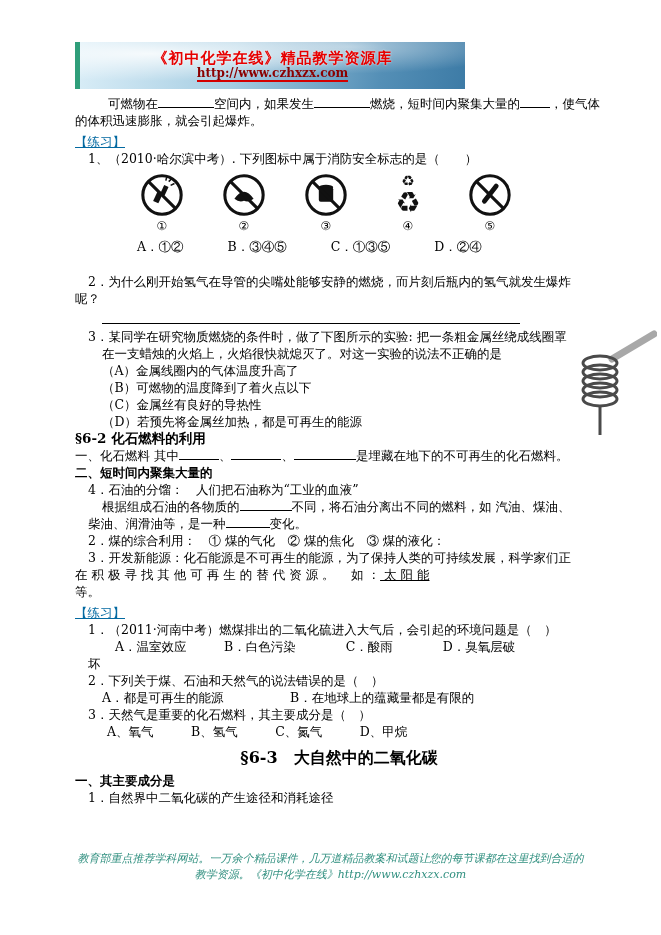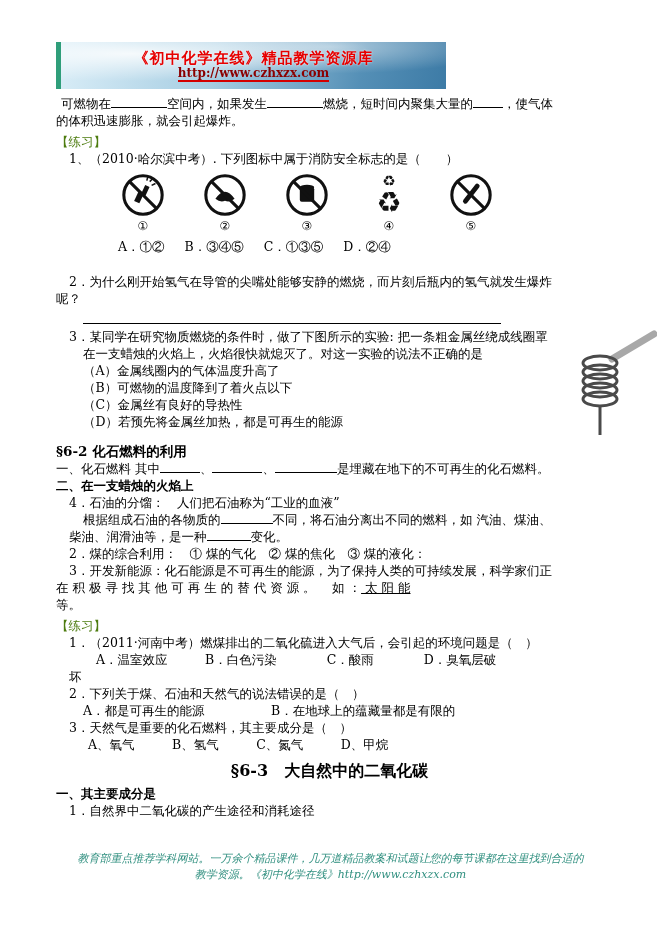--- a/index.html
+++ b/index.html
@@ -3,61 +3,61 @@
 <meta charset="utf-8">
 <style>
   * { margin:0; padding:0; box-sizing:border-box; }
   html,body { background:#ffffff; }
   body {
     width:661px; height:935px;
     font-family:"DejaVu Serif","Liberation Serif",serif;
     color:#000;
   }
   .page { position:relative; width:661px; height:935px; overflow:hidden; background:#fff; }
-  .content { padding:42px 58px 0 56px; font-size:12.5px; line-height:17px; }
+  .content { padding:42px 58px 0 75px; font-size:12.5px; line-height:17px; }
 
   
   .banner {
     position:relative; width:390px; height:47px;
     background:
       radial-gradient(ellipse at 18% 25%, rgba(255,255,255,.85), rgba(255,255,255,0) 55%),
       radial-gradient(ellipse at 70% 10%, rgba(255,255,255,.5), rgba(255,255,255,0) 45%),
       linear-gradient(100deg,#d9edf7 0%,#a6cde2 40%,#548fb6 78%,#3d7ba6 100%);
     border-left:5px solid #2f9e7a;
     display:flex; flex-direction:column; align-items:center; justify-content:center;
   }
   .banner-title { color:#e60000; font-weight:bold; font-size:15px; letter-spacing:1px;
     text-shadow:0 0 2px rgba(255,255,255,.9); }
   .banner-url { color:#8b0000; font-weight:bold; font-size:12px; line-height:13px;
     border-bottom:2px solid #d40000; }
 
   .ln { white-space:nowrap; }
-  .indent1 { margin-left:5px; }
+  .indent1 { margin-left:33px; }
   .indent2 { margin-left:13px; }
   .indent3 { margin-left:27px; }
 
   .blank { display:inline-block; border-bottom:1px solid #000; height:13px; vertical-align:baseline; }
   .w56{width:56px;} .w30{width:30px;} .w44{width:44px;} .w52{width:52px;} .w62{width:62px;} .w50{width:50px;} .w40{width:40px;}
   .answer-line { display:block; width:418px; border-bottom:1px solid #000; height:14px; margin:3px 0 4px 27px; }
   .u { text-decoration:underline; }
 
-  .red-label { color:#4d7c0f; }
+  .red-label { color:#0369a1;text-decoration:underline; }
 
   .icons-row { display:flex; gap:32px; margin:5px 0 0 62px; align-items:flex-end; }
   .icon-cell { width:50px; text-align:center; }
   .icon-cell svg { display:block; margin:0 auto; }
   .icon-num { font-size:12px; line-height:16px; }
   .recycle-stack { height:46px; display:flex; flex-direction:column; align-items:center; justify-content:flex-end;
     font-family:"DejaVu Sans","Liberation Sans",sans-serif; color:#111; }
   .recycle-small { font-size:15px; line-height:14px; }
   .recycle-big { font-size:28px; line-height:30px; }
 
-  .q1-options { display:flex; gap:20px; margin:4px 0 16px 62px; }
-
-  .h62 { font-weight:bold; font-size:13.5px; margin-top:13px; }
+  .q1-options { display:flex; gap:44px; margin:4px 0 16px 62px; }
+
+  .h62 { font-weight:bold; font-size:13.5px; }
   .h63 { font-weight:bold; font-size:16px; text-align:center; margin-top:9px; }
   .bold { font-weight:bold; }
 
   .optpair .a { display:inline-block; width:188px; }
   .optpair { margin-left:27px; }
 
   .coil { position:absolute; left:562px; top:327px; }
 
   .footer { position:absolute; left:0; top:851px; width:661px; text-align:center;
     color:#2f8f7f; font-style:italic; font-size:11px; line-height:16px;
@@ -146,21 +146,21 @@
     <div class="ln indent3">在一支蜡烛的火焰上，火焰很快就熄灭了。对这一实验的说法不正确的是</div>
     <div class="ln indent3">（A）金属线圈内的气体温度升高了</div>
     <div class="ln indent3">（B）可燃物的温度降到了着火点以下</div>
     <div class="ln indent3">（C）金属丝有良好的导热性</div>
     <div class="ln indent3">（D）若预先将金属丝加热，都是可再生的能源</div>
 
     <div class="ln h62">§6-2  化石燃料的利用</div>
     <div class="ln">
       <span>一、化石燃料 其中</span><span class="blank w40"></span><span>、</span><span class="blank w50"></span><span>、</span><span class="blank w62"></span><span>是埋藏在地下的不可再生的化石燃料。</span>
     </div>
-    <div class="ln bold">二、在一支蜡烛的火焰上</div>
+    <div class="ln bold">二、短时间内聚集大量的</div>
     <div class="ln indent2">4．石油的分馏：　人们把石油称为“工业的血液”</div>
     <div class="ln indent3">
       <span>根据组成石油的各物质的</span><span class="blank w52"></span><span>不同，将石油分离出不同的燃料，如 汽油、煤油、</span>
     </div>
     <div class="ln indent2">
       <span>柴油、润滑油等，是一种</span><span class="blank w44"></span><span>变化。</span>
     </div>
     <div class="ln indent2">2．煤的综合利用：　① 煤的气化　② 煤的焦化　③ 煤的液化：</div>
     <div class="ln indent2">3．开发新能源：化石能源是不可再生的能源，为了保持人类的可持续发展，科学家们正</div>
     <div class="ln">

